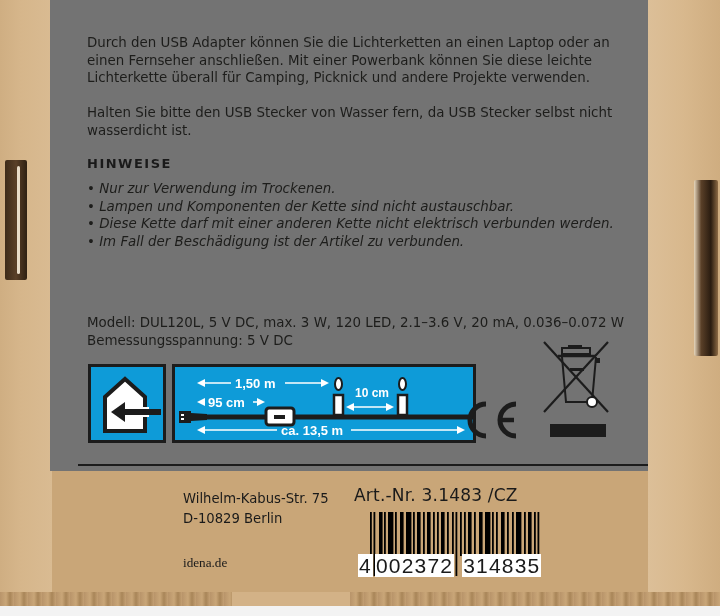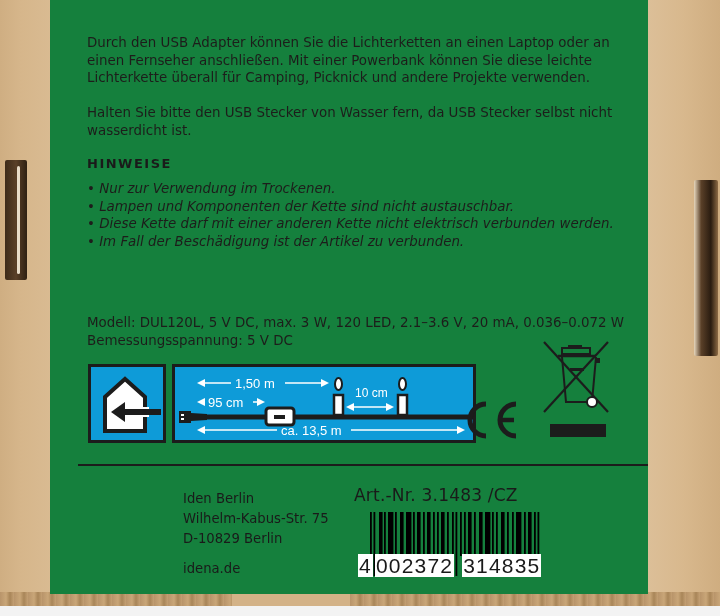--- a/index.html
+++ b/index.html
@@ -39,22 +39,22 @@
   .cardboard-bottom::before {
     content: ""; position: absolute; left: 0; top: 14px; width: 720px; height: 10px;
     background: #f3f3f3;
   }
   .cardboard-bottom::after {
     content: ""; position: absolute; left: 232px; top: 0; width: 118px; height: 14px;
     background: #d3b287;
   }
 
   .label {
-    position: absolute; left: 50px; top: 0; width: 598px; height: 594px;
-    background: #15803d;
+    position: absolute; left: 50px; top: 0; width: 598px; height: 471px;
+    background: #737373;
   }
   .text-block {
     position: absolute; left: 37px; font-size: 13.4px; line-height: 17.6px;
     color: #1d1d1b;
   }
   .intro { top: 34px; width: 540px; }
   .intro p { margin-bottom: 17.6px; }
   .hinweise-title {
     position: absolute; left: 37px; top: 156px;
     font-size: 13px; font-weight: bold; letter-spacing: 1.5px;
@@ -63,36 +63,36 @@
   .hinweise-list li { padding-left: 0; }
   .hinweise-list li::before { content: "\2022\00a0"; }
   .specs { top: 314px; }
 
   .icon-house {
     position: absolute; left: 38px; top: 364px; width: 78px; height: 79px;
     background: #0e9bd8; border: 3px solid #1c1c1c;
   }
   .icon-chain {
     position: absolute; left: 122px; top: 364px; width: 304px; height: 79px;
-    background: #0e9bd8; border: 3px solid #1c1c1c;
+    background: #0e9bd8; border: 3px solid #1c1c1c; font-weight: bold;
   }
   .ce-mark {
     position: absolute; left: 410px; top: 400px; width: 62px; height: 40px;
   }
   .weee-icon {
     position: absolute; left: 490px; top: 340px; width: 72px; height: 98px;
   }
   .divider {
     position: absolute; left: 28px; top: 464px; width: 570px; height: 2px;
     background: #1c1c1c;
   }
   .address {
     position: absolute; left: 133px; top: 489px; font-size: 13.2px; line-height: 20px;
   }
-  .address .web { margin-top: 10px; display: block; }
+  .address .web { margin-top: 24px; display: block; font-family: Liberation Serif, serif; }
   .artnr {
     position: absolute; left: 304px; top: 485px; font-size: 17px; letter-spacing: 0.2px;
   }
   .barcode {
     position: absolute; left: 320px; top: 512px; width: 182px; height: 64px;
   }
   .barcode-digits {
     position: absolute; left: 308px; top: 554px; font-size: 21px;
     font-family: "Liberation Sans", sans-serif; letter-spacing: 1.2px;
     background: transparent;
@@ -199,21 +199,20 @@
       <rect x="56" y="18" width="4" height="5" fill="#1c1c1c"></rect>
       <rect x="30" y="28" width="14" height="3" fill="#1c1c1c"></rect>
       <circle cx="52" cy="62" r="5" fill="#fff" stroke="#1c1c1c" stroke-width="2"></circle>
       <rect x="10" y="84" width="56" height="13" fill="#1c1c1c"></rect>
     </svg>
   </div>
 
   <div class="divider"></div>
 
   <div class="address">
-    <div>Iden Berlin</div>
     <div>Wilhelm-Kabus-Str. 75</div>
     <div>D-10829 Berlin</div>
     <span class="web">idena.de</span>
   </div>
 
   <div class="artnr">Art.-Nr. 3.1483  /CZ</div>
 
   <div class="barcode">
     <svg width="182" height="64" viewBox="0 0 182 64">
       <g fill="#000">

